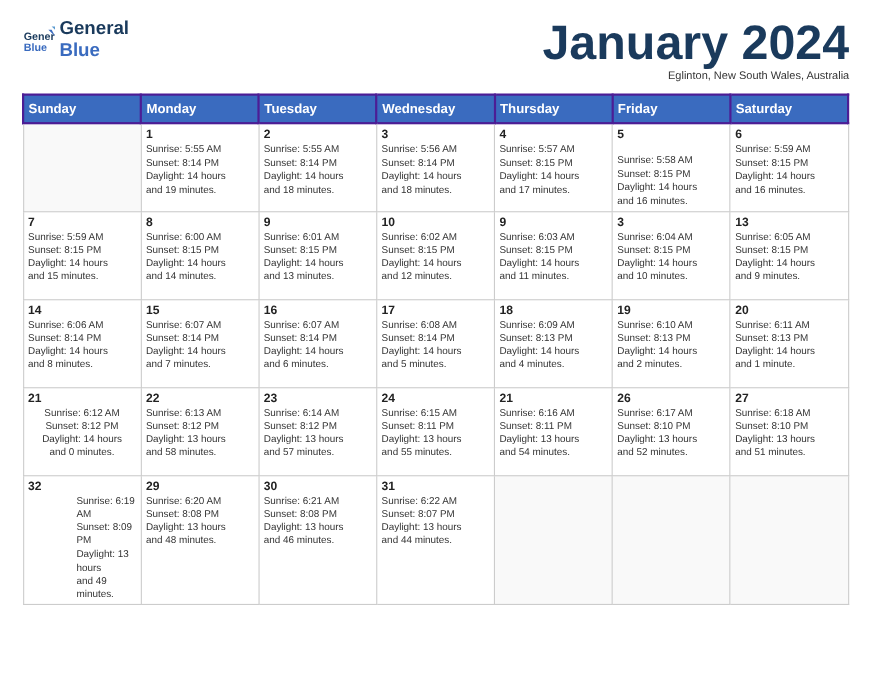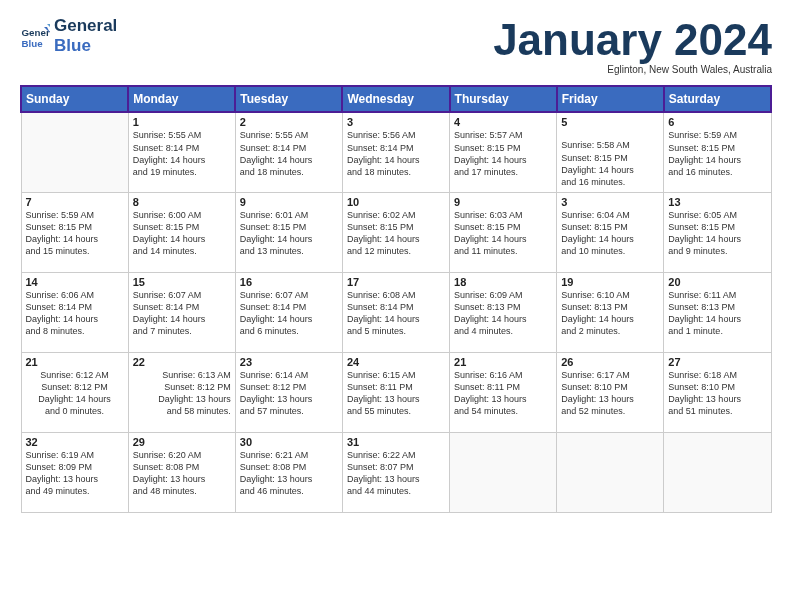--- a/index.html
+++ b/index.html
@@ -267,21 +267,21 @@
         <tr>
           <td>
             <span class="day-num">21</span>
             <div class="cell-text" style="white-space: pre-line; text-align: center;">Sunrise: 6:12 AM
 Sunset: 8:12 PM
 Daylight: 14 hours
 and 0 minutes.</div>
           </td>
           <td>
             <span class="day-num">22</span>
-            <div class="cell-text" style="white-space: pre-line; text-align: right;">Sunrise: 6:13 AM
+            <div class="cell-text" style="white-space: pre-line;">Sunrise: 6:13 AM
 Sunset: 8:12 PM
 Daylight: 13 hours
 and 58 minutes.</div>
           </td>
           <td>
             <span class="day-num">23</span>
             <div class="cell-text" style="white-space: pre-line;">Sunrise: 6:14 AM
 Sunset: 8:12 PM
 Daylight: 13 hours
 and 57 minutes.</div>
@@ -311,21 +311,21 @@
             <span class="day-num">27</span>
             <div class="cell-text" style="white-space: pre-line;">Sunrise: 6:18 AM
 Sunset: 8:10 PM
 Daylight: 13 hours
 and 51 minutes.</div>
           </td>
         </tr>
         <tr>
           <td>
             <span class="day-num">32</span>
-            <div class="cell-text" style="white-space: pre-line;">Sunrise: 6:19 AM
+            <div class="cell-text" style="white-space: pre-line; margin-left: 44px;">Sunrise: 6:19 AM
 Sunset: 8:09 PM
 Daylight: 13 hours
 and 49 minutes.</div>
           </td>
           <td>
             <span class="day-num">29</span>
             <div class="cell-text" style="white-space: pre-line;">Sunrise: 6:20 AM
 Sunset: 8:08 PM
 Daylight: 13 hours
 and 48 minutes.</div>

